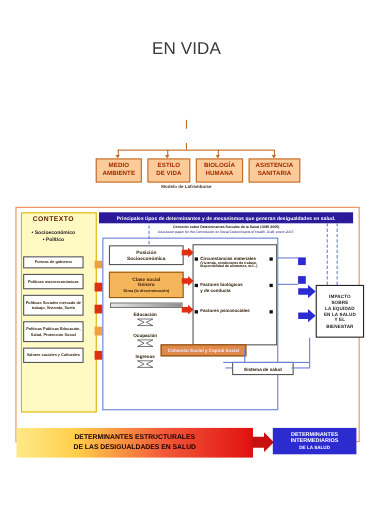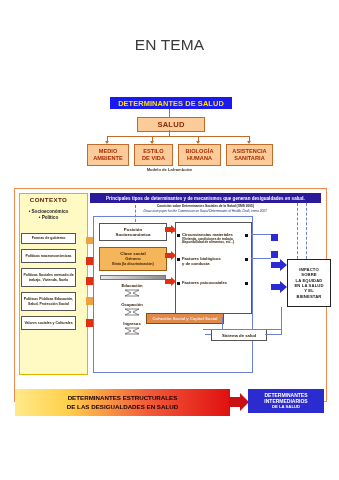--- a/index.html
+++ b/index.html
@@ -170,30 +170,28 @@
   }
   .bar-inter .small{font-size:4.2px;}
   .sq{position:absolute;}
   .dashvert{position:absolute;border-left:1px dashed #6a7fd6;}
   .solidline{position:absolute;background:#6a7fd6;}
 </style>
 </head>
 <body>
 
 <div id="slide-title">
-  <div>EN TEMA</div>
+  <div>EN VIDA</div>
 </div>
 
 <div id="diagram-one">
 
-  <div class="d1-title">DETERMINANTES DE SALUD</div>
 
   <div class="vline" style="left:169px;top:12px;height:8px;"></div>
 
-  <div class="d1-salud">SALUD</div>
 
   <div class="vline" style="left:169px;top:33px;height:6px;"></div>
   <div class="hline" style="left:107px;top:39px;width:142px;"></div>
   <div class="vline" style="left:107px;top:39px;height:5px;"></div>
   <div class="vline" style="left:152px;top:39px;height:5px;"></div>
   <div class="vline" style="left:198px;top:39px;height:5px;"></div>
   <div class="vline" style="left:249px;top:39px;height:5px;"></div>
   <div class="tick" style="left:105px;top:44px;"></div>
   <div class="tick" style="left:150px;top:44px;"></div>
   <div class="tick" style="left:196px;top:44px;"></div>

